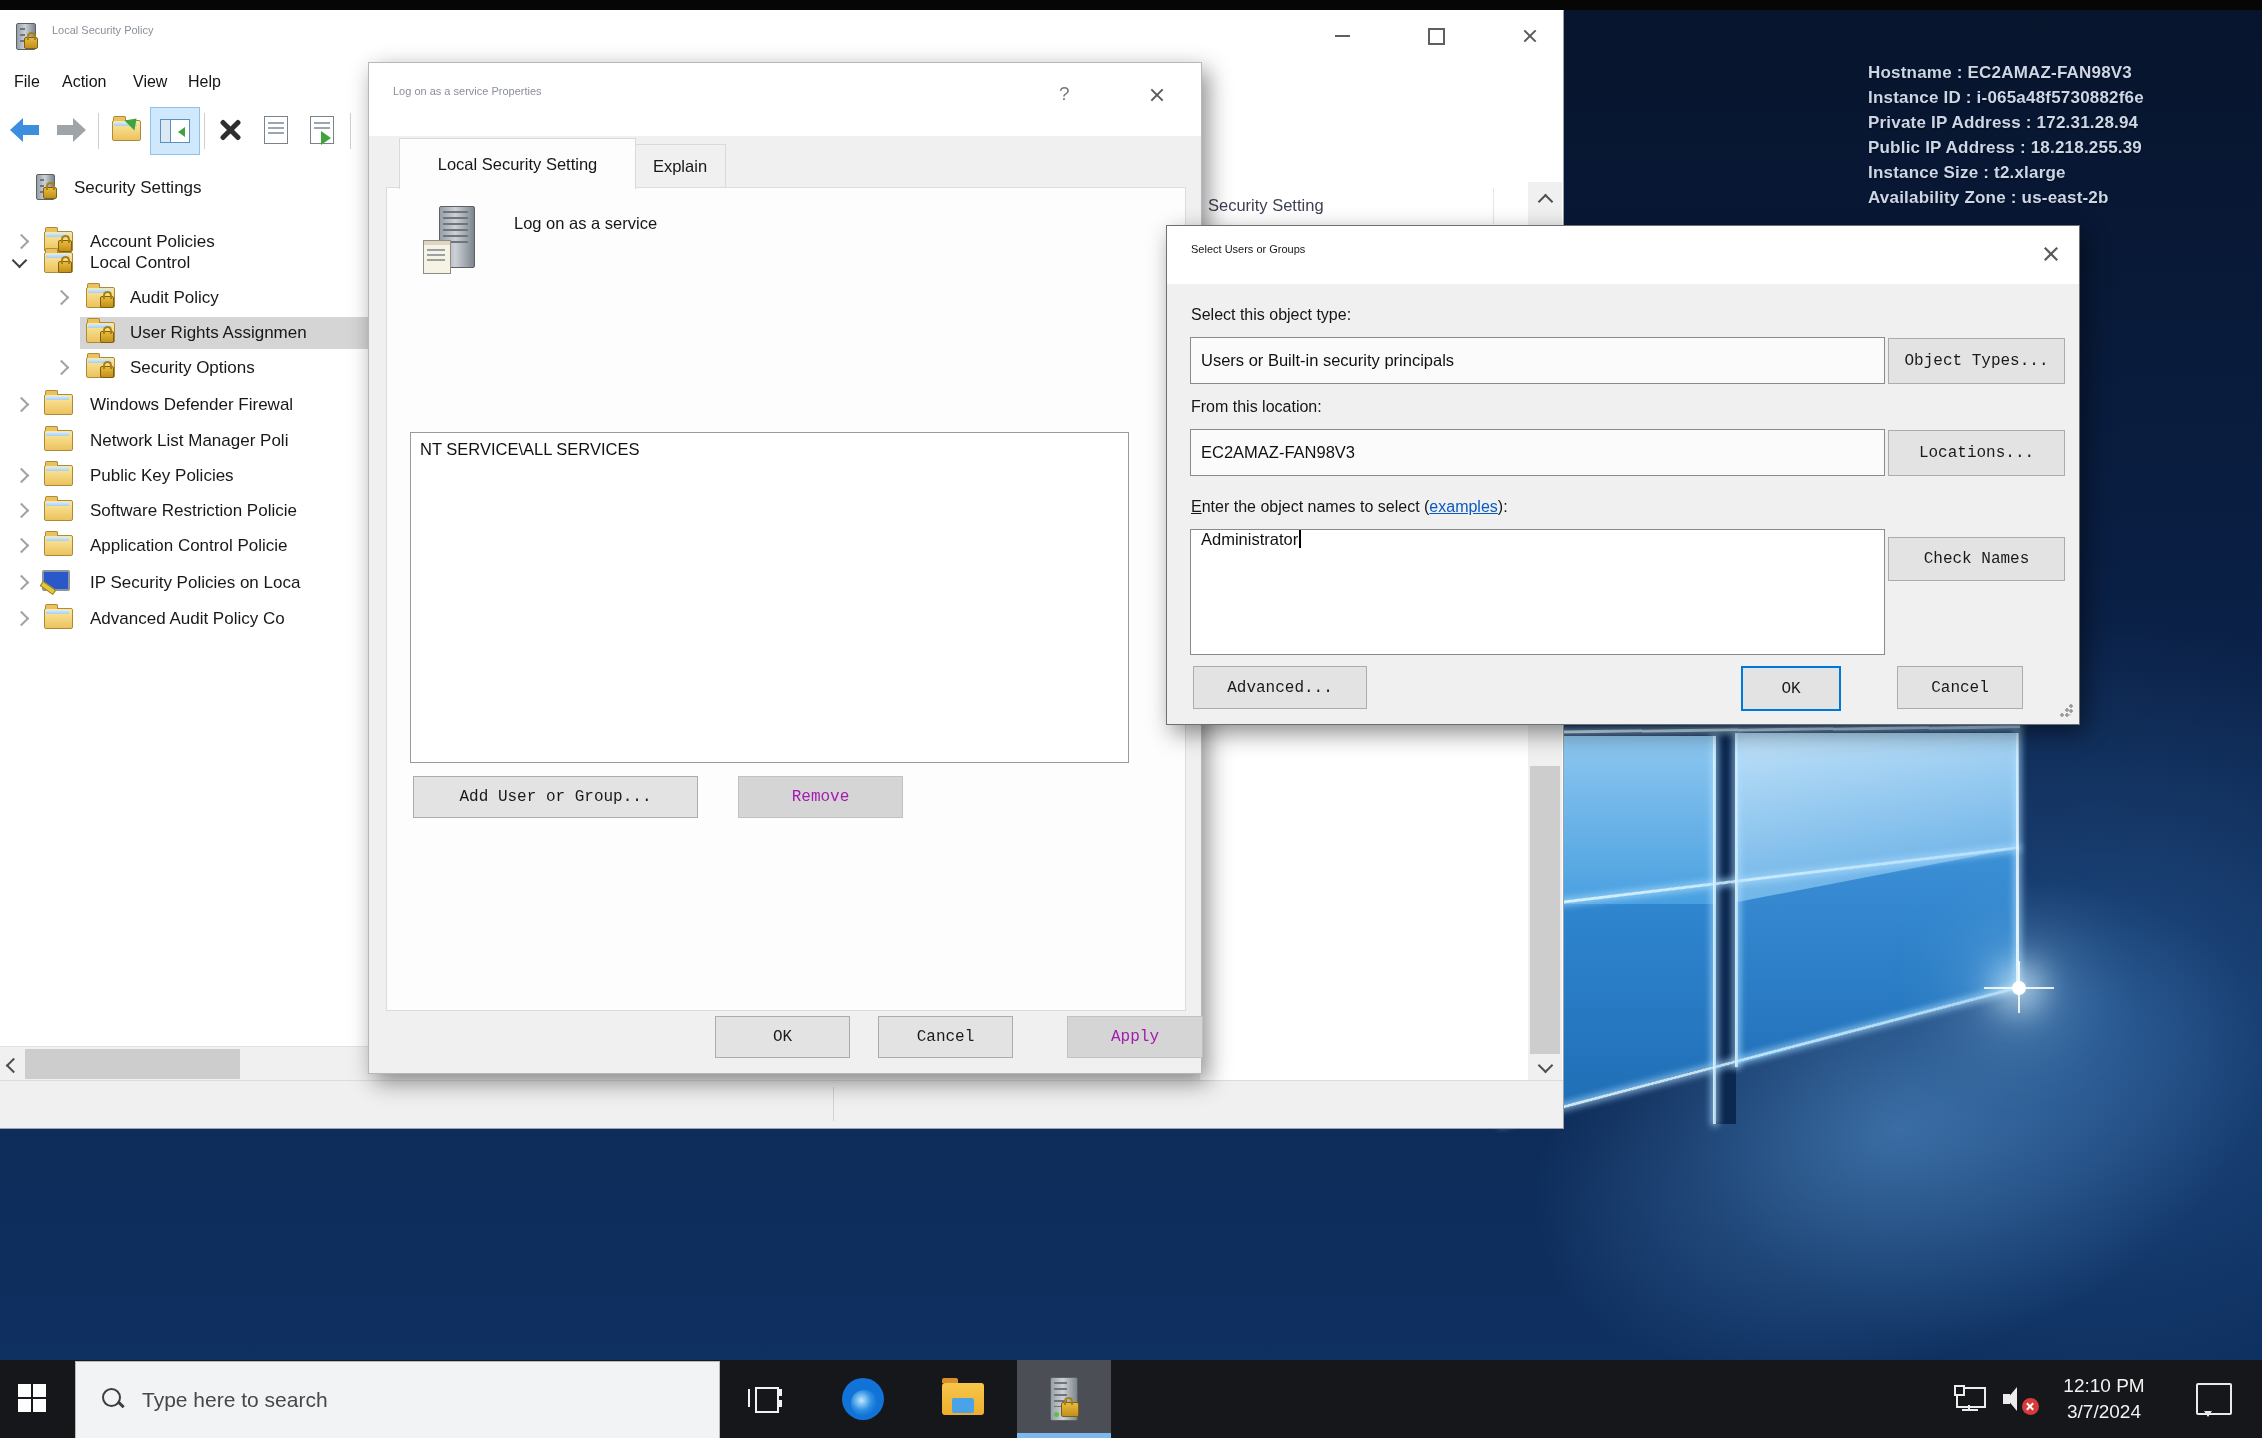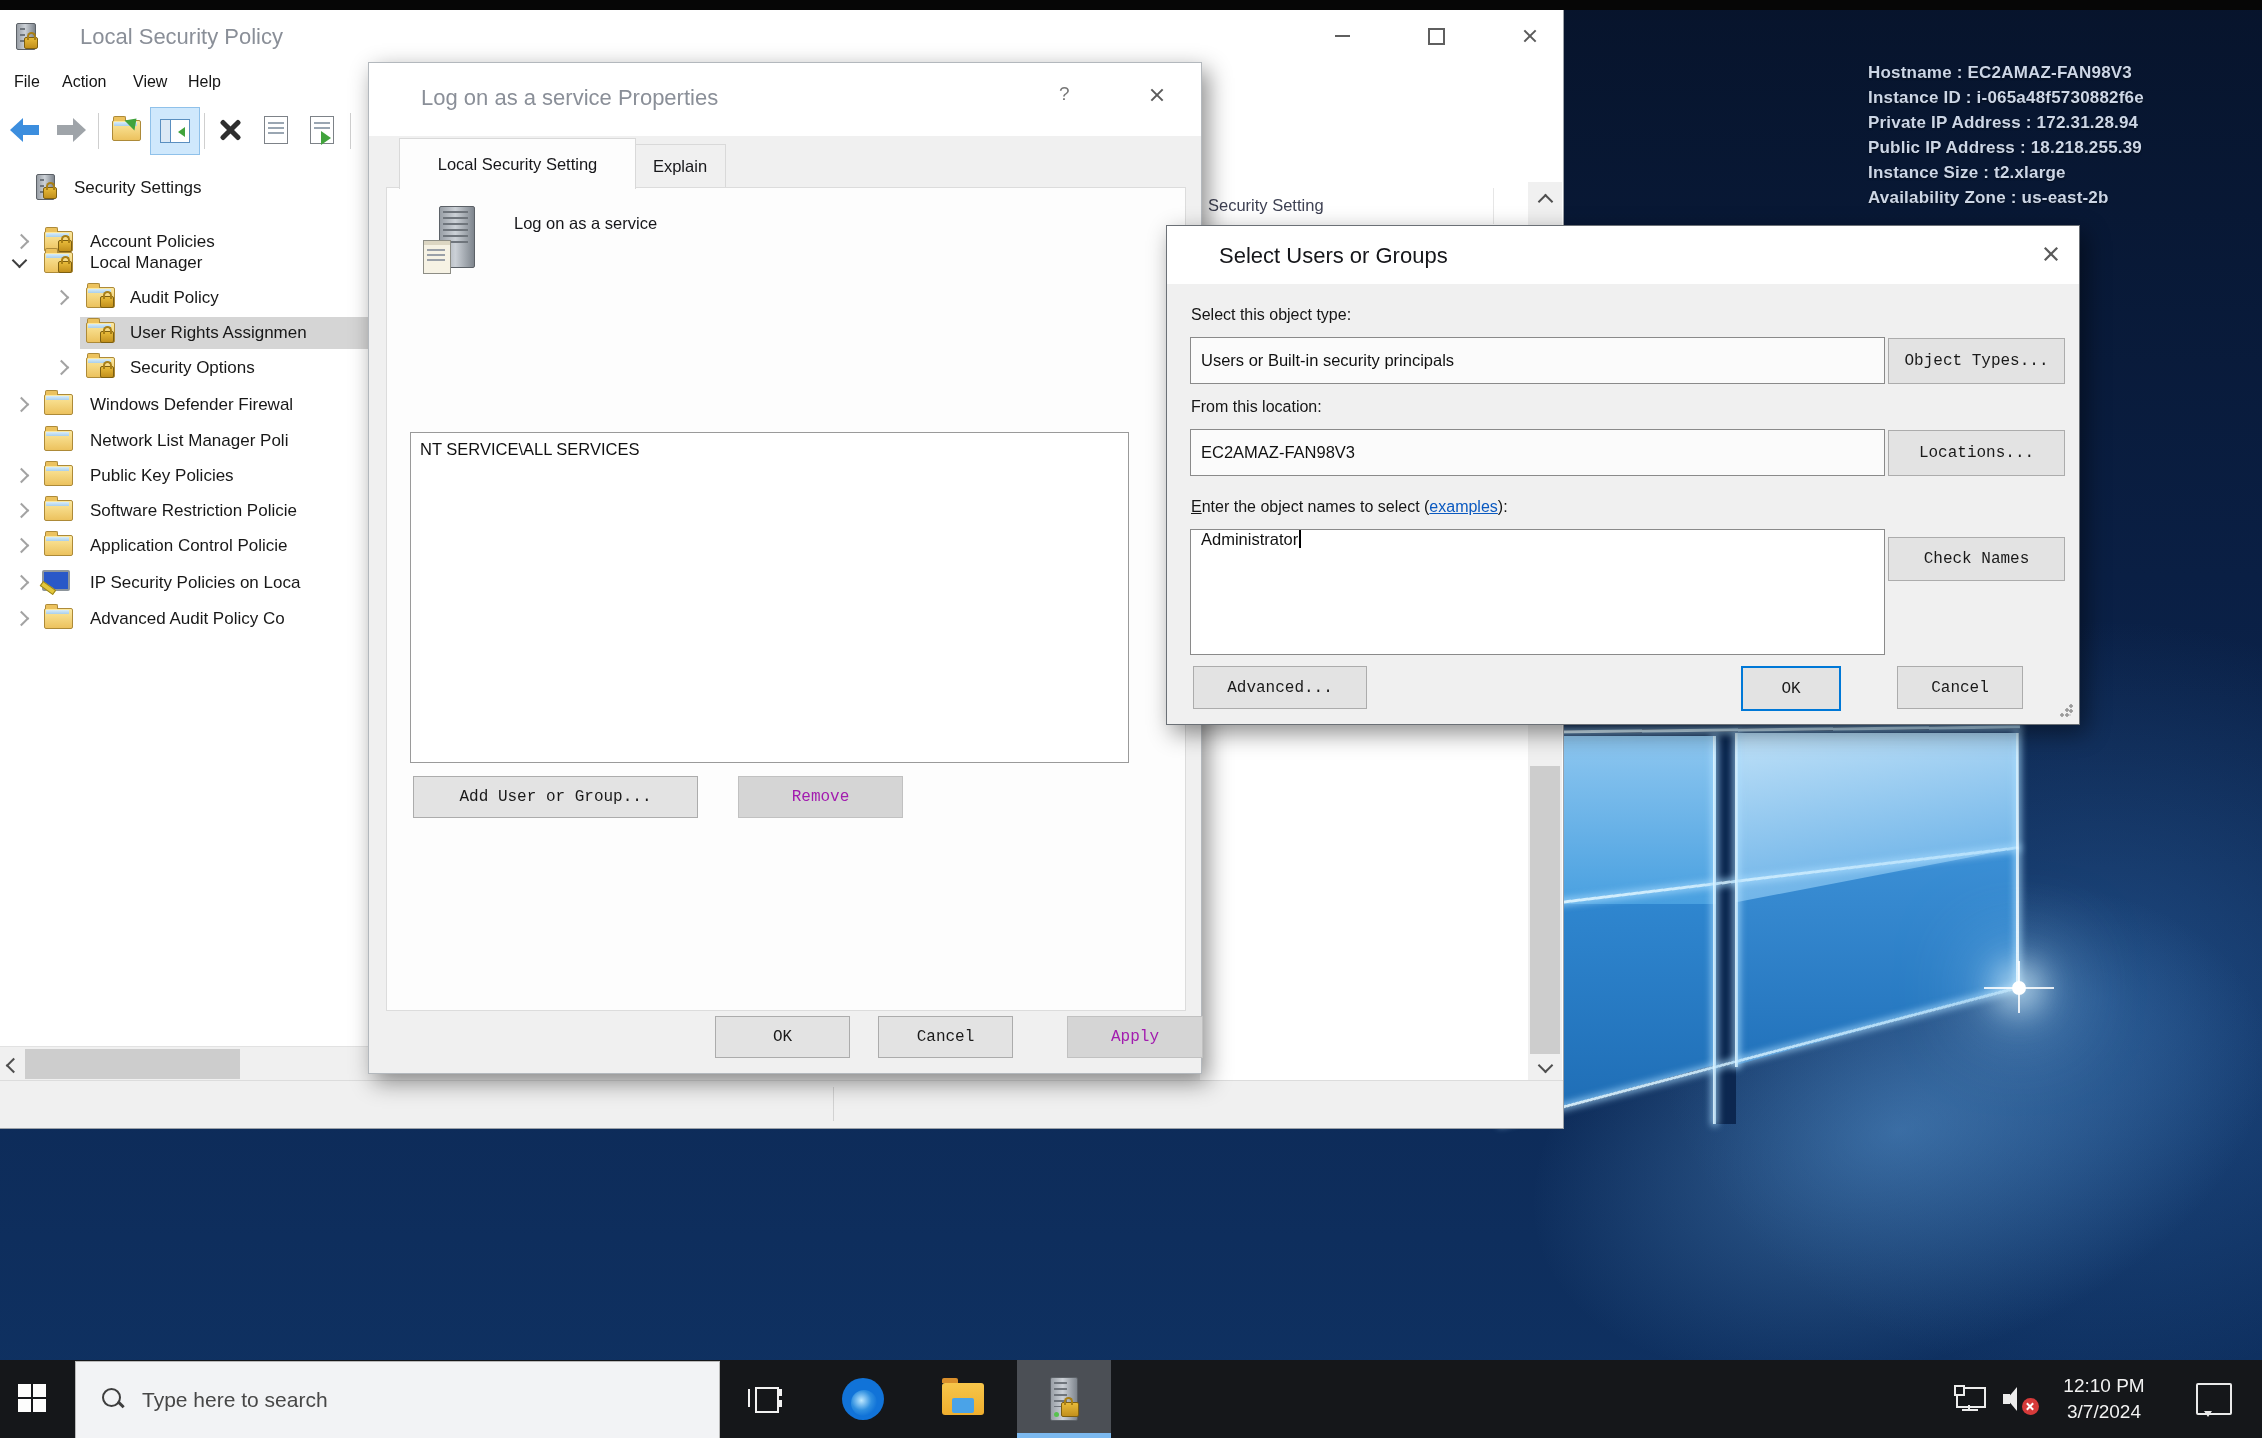--- a/index.html
+++ b/index.html
@@ -20,21 +20,21 @@
     background:#fff;box-shadow:0 0 34px 14px rgba(215,242,255,.95),0 0 80px 30px rgba(160,215,250,.6);}
   .star::before,.star::after{content:"";position:absolute;background:rgba(255,255,255,.85);}
   .star::before{left:-28px;top:6px;width:70px;height:2px;}
   .star::after{left:6px;top:-20px;width:2px;height:52px;}
   
   #ec2info{position:absolute;left:1868px;top:60px;color:#ccd6e6;font-size:17px;font-weight:600;
     line-height:25px;letter-spacing:.2px;text-shadow:0 1px 2px rgba(0,0,0,.55);}
   
   .win{position:absolute;background:#f0f0f0;border:1px solid #9ba1a8;box-shadow:6px 8px 22px rgba(0,0,0,.45);}
   .titlebar{position:absolute;left:0;top:0;right:0;background:#fff;}
-  .title-text{font-size:22px;color:#8a8f98;margin-left:28px;}
+  .title-text{font-size:11px;color:#8a8f98;}
   .title-text.active{color:#15161a;}
   button,.btn{font-family:Liberation Mono, monospace;}
   .btn{position:absolute;background:#e3e3e3;border:1px solid #acacac;font-size:16px;color:#1a1a1a;
     display:flex;align-items:center;justify-content:center;cursor:default;}
   .btn.default{border:2px solid #0078d7;}
   .btn.disabled{background:#d5d5d5;border-color:#c1c1c1;color:#a21caf;margin-left:27px;}
   .field{position:absolute;background:#fbfbfb;border:1px solid #8a8a8a;font-size:16.5px;color:#111;
     display:flex;align-items:center;padding-left:10px;}
   .lbl{position:absolute;font-size:16px;color:#151515;}
   
@@ -247,21 +247,21 @@
       <div class="trow" style="top:68px;">
         <span class="chev abs" style="left:16px;top:10px;"></span>
         <span class="folder" style="left:44px;top:5px;"></span>
         <span class="lock" style="left:58px;top:14px;"></span>
         <span class="tlabel" style="left:90px;">Account Policies</span>
       </div>
       <div class="trow" style="top:89px;">
         <span class="chev open abs" style="left:14px;top:8px;"></span>
         <span class="folder" style="left:44px;top:5px;"></span>
         <span class="lock" style="left:58px;top:14px;"></span>
-        <span class="tlabel" style="left:90px;">Local Manager</span>
+        <span class="tlabel" style="left:90px;">Local Control</span>
       </div>
       <div class="trow" style="top:124px;">
         <span class="chev abs" style="left:56px;top:10px;"></span>
         <span class="folder" style="left:86px;top:5px;"></span>
         <span class="lock" style="left:100px;top:14px;"></span>
         <span class="tlabel" style="left:130px;">Audit Policy</span>
       </div>
       <div class="trow" style="top:159px;">
         <span class="selbg"></span>
         <span class="folder" style="left:86px;top:5px;"></span>

